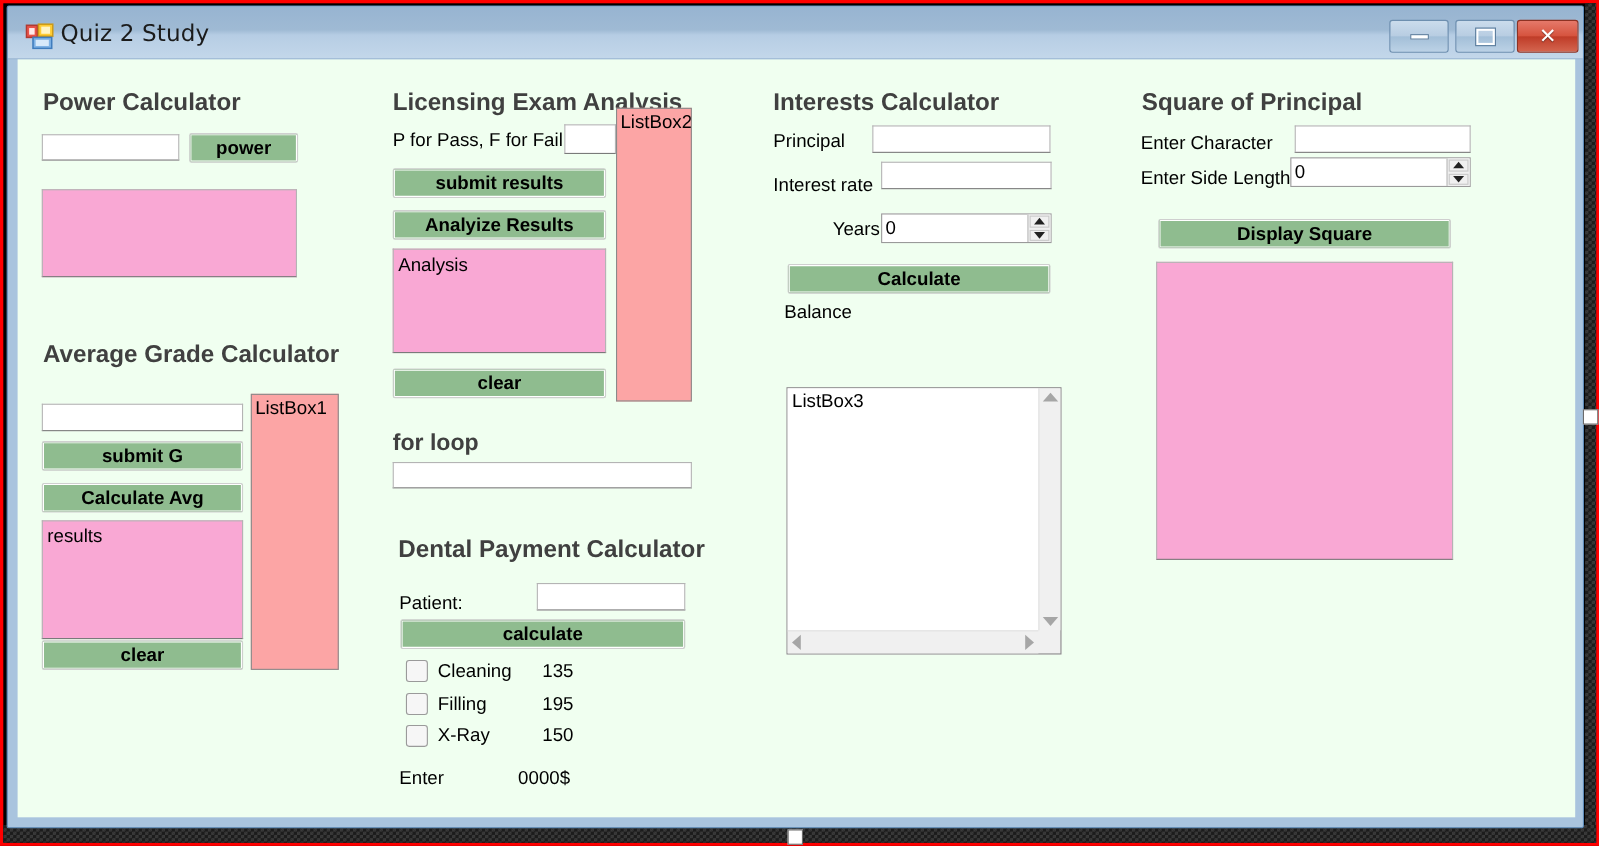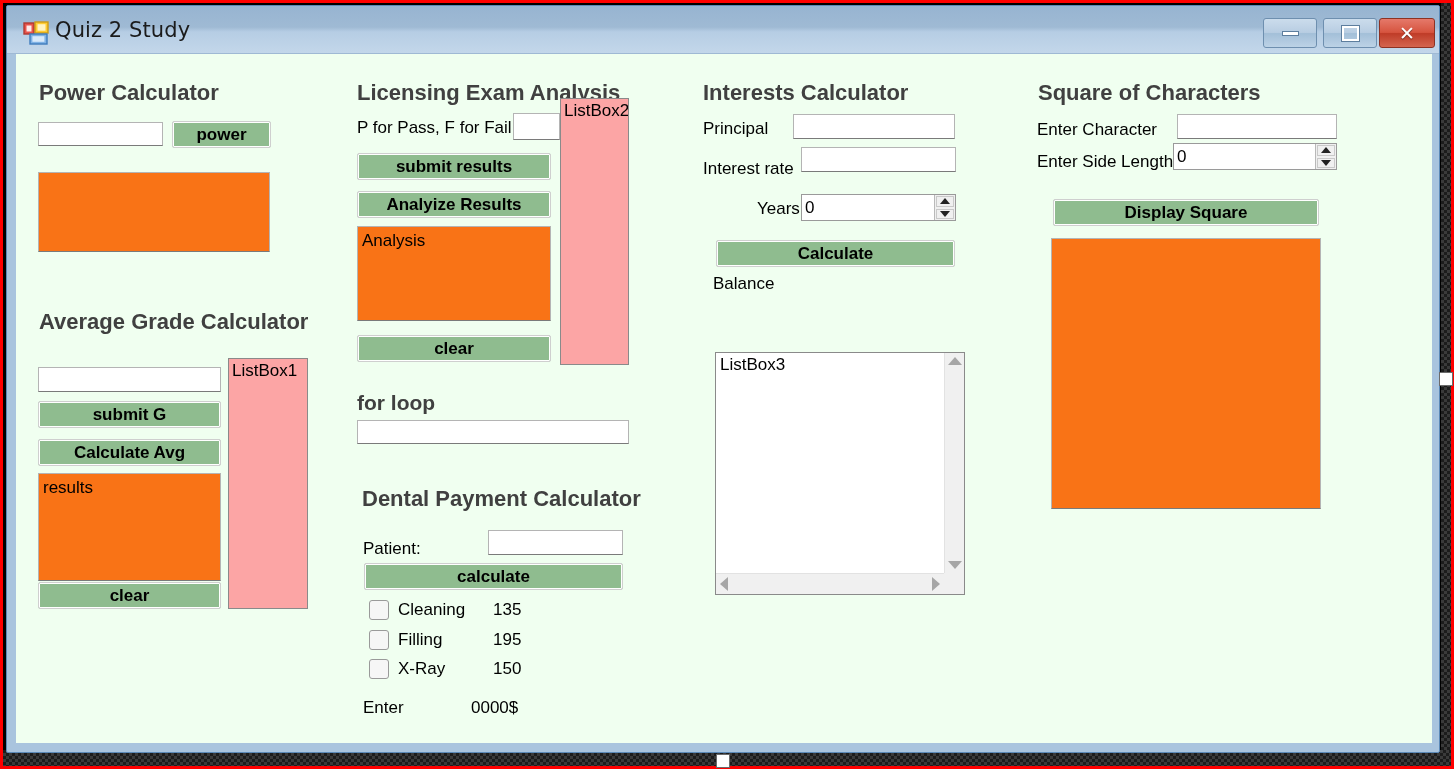--- a/index.html
+++ b/index.html
@@ -114,21 +114,21 @@
     border: 1px solid #b4b4b4;
     border-bottom-color: #7a7a7a;
     font-size: 17px;
     font-family: "Liberation Sans", sans-serif;
     color: #000;
     padding: 0 3px;
     outline: none;
   }
   .multiline {
     position: absolute;
-    background: #f97316;
+    background: #f9a8d4;
     border: 1px solid #b4b4b4;
     border-bottom-color: #7a7a7a;
     font-size: 17px;
     font-family: "Liberation Sans", sans-serif;
     color: #000;
     padding: 3px 4px;
     overflow: hidden;
     line-height: 1.25;
   }
   .btn {
@@ -356,21 +356,21 @@
       <div id="lb3-vscroll">
         <span class="sb-up"></span>
         <span class="sb-dn"></span>
       </div>
       <div id="lb3-hscroll">
         <span class="sb-lf"></span>
         <span class="sb-rt"></span>
       </div>
     </div>
 
-    <div class="grp-title" style="left:1022px; top:26px;">Square of Characters</div>
+    <div class="grp-title" style="left:1022px; top:26px;">Square of Principal</div>
 
     <div class="lbl" style="left:1021px; top:66px;">Enter Character</div>
     <input class="tb" style="left: 1161px; top: 60px; width: 160px; height: 25px;" value="">
 
     <div class="lbl" style="left:1021px; top:98px;">Enter Side Length</div>
     <div class="nud" style="left:1157px; top:89px; width:164px; height:27px;">
       <div class="nud-val">0</div>
       <div class="nud-spin">
         <div class="nud-up">
             <span class="tri-up"></span>

